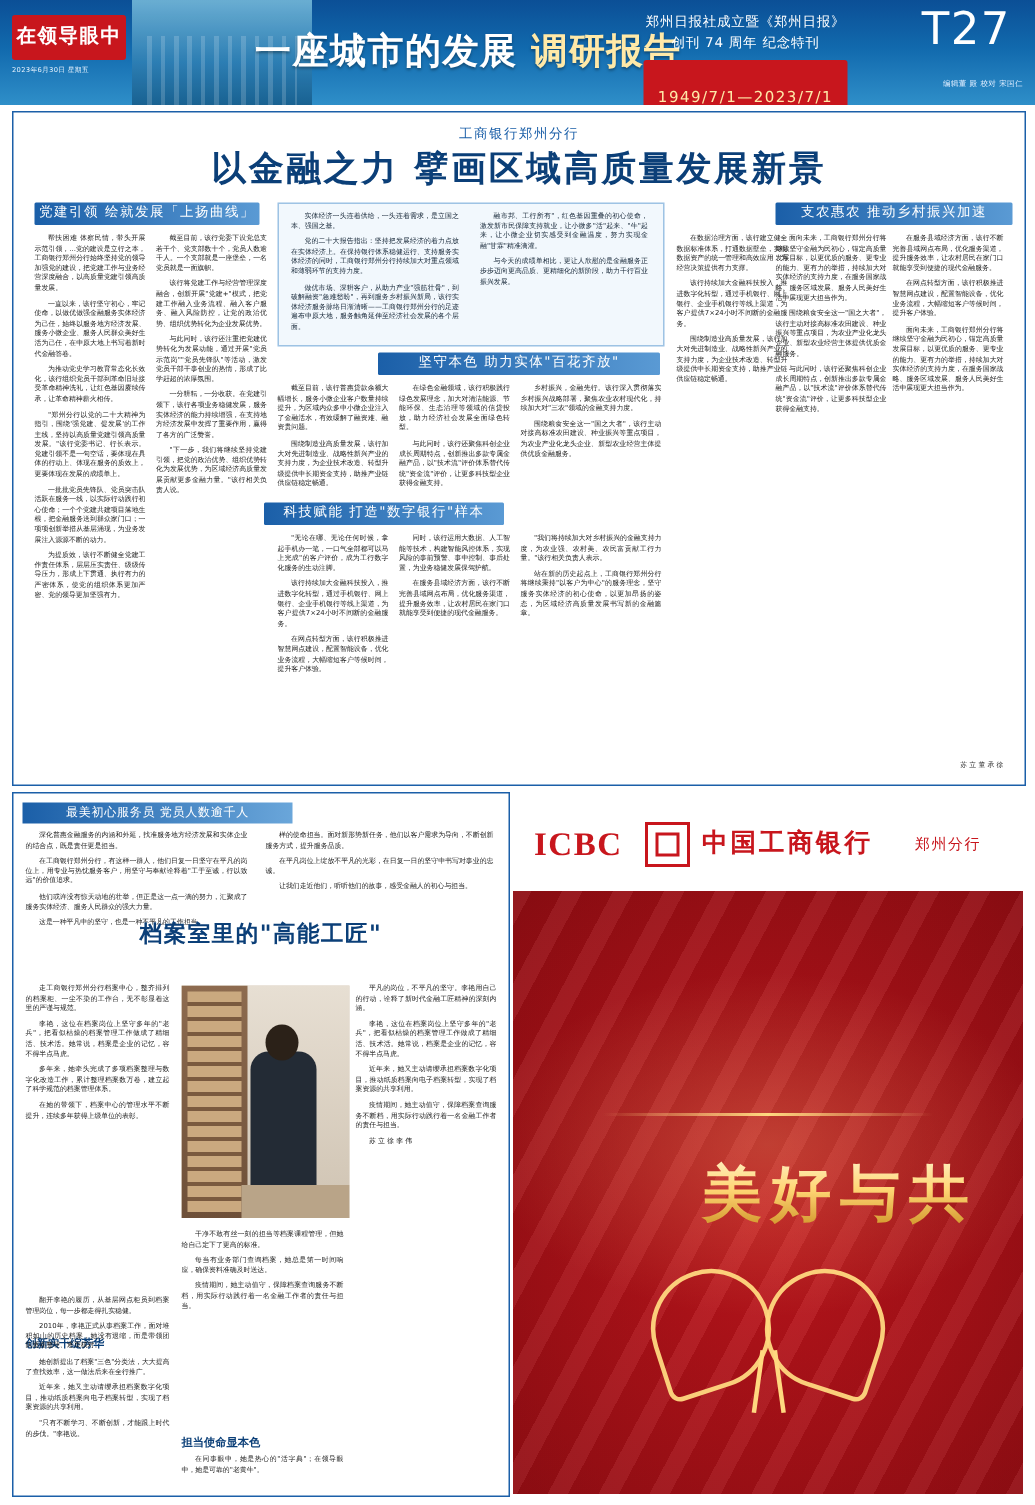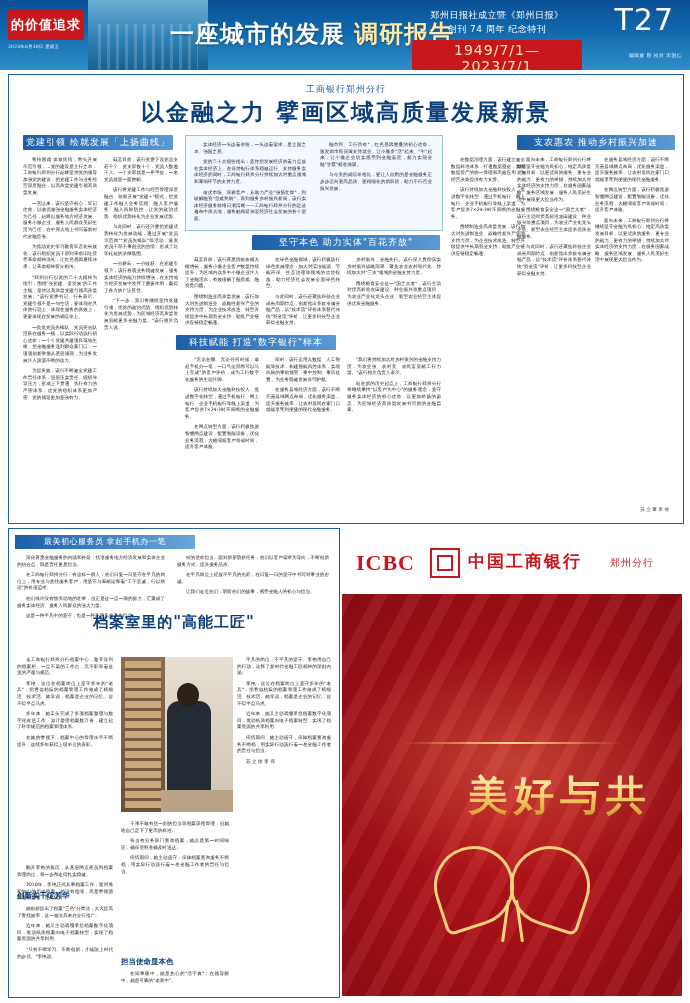--- a/index.html
+++ b/index.html
@@ -17,22 +17,22 @@
   .logo{position:absolute;left:8px;top:10px;width:76px;height:30px;background:#c8161d;border-radius:2px;
     color:#fff;font-size:13px;font-weight:bold;letter-spacing:1px;text-align:center;line-height:30px;
     font-family:"DejaVu Sans",sans-serif;}
   .logo-date{position:absolute;left:8px;top:44px;width:84px;font-size:4.5px;color:#eaf4ff;letter-spacing:.2px;}
   .mh-title{position:absolute;left:170px;top:18px;font-size:24px;font-weight:bold;color:#ffffff;
     letter-spacing:1px;text-shadow:0 1px 2px rgba(0,0,0,.35);}
   .mh-title .hl{color:#ffe9a8;}
   .mh-right{position:absolute;right:108px;top:8px;width:170px;text-align:center;color:#fff;}
   .mh-right .l1{font-size:9px;line-height:14px;letter-spacing:.5px;}
   .mh-right .l2{font-size:9px;line-height:14px;letter-spacing:.5px;}
-  .mh-badge{margin-top:4px;display:inline-block;background:#c8161d;color:#ffe9a8;font-size:14px;
-    padding:2px 10px;border-radius:2px;letter-spacing:1px;}
+  .mh-badge{margin-top:4px;display:inline-block;background:#c8161d;color:#ffe9a8;font-size:10px;
+    padding:20px 10px;border-radius:2px;letter-spacing:1px;}
   .mh-code{position:absolute;right:16px;top:2px;font-size:30px;font-weight:normal;color:#ffffff;letter-spacing:1px;}
   .mh-small{position:absolute;right:8px;top:52px;font-size:5px;color:#dcecff;letter-spacing:.3px;}
 
   
   .frame{position:absolute;left:8px;top:74px;width:674px;height:448px;border:1px solid #1b5fa8;background:#fff;}
   .kicker{position:absolute;left:0;top:8px;width:674px;text-align:center;font-size:9px;color:#1b5fa8;letter-spacing:1px;}
   .headline{position:absolute;left:0;top:22px;width:674px;text-align:center;font-size:23px;font-weight:bold;
     color:#0b3f78;letter-spacing:2px;}
 
   .sechead{position:absolute;height:15px;background:linear-gradient(90deg,#1b5fa8,#5a9ad4);
@@ -96,21 +96,21 @@
   .ribbon .tail{position:absolute;left:70px;top:54px;width:3px;height:42px;background:#ffd880;transform:rotate(8deg);}
   .ribbon .tail2{position:absolute;left:84px;top:54px;width:3px;height:42px;background:#ffd880;transform:rotate(-8deg);}
 </style>
 </head>
 <body>
 
 <div class="page">
 
   <div class="masthead">
     <div class="photo"></div>
-    <div class="logo">的价值追求</div>
+    <div class="logo">在领导眼中</div>
     <div class="logo-date">2023年6月30日 星期五</div>
     <div class="mh-title">
       <span>一座城市的发展</span>
       <span class="hl">调研报告</span>
     </div>
     <div class="mh-right">
       <div class="l1">郑州日报社成立暨《郑州日报》</div>
       <div class="l2">创刊 74 周年 纪念特刊</div>
       <div class="mh-badge">1949/7/1—2023/7/1</div>
     </div>
@@ -195,21 +195,21 @@
     </div>
     <div class="col" style="left:586px;top:82px;width:74px;height:348px;">
       <p>在服务县域经济方面，该行不断完善县域网点布局，优化服务渠道，提升服务效率，让农村居民在家门口就能享受到便捷的现代金融服务。</p>
         <p>在网点转型方面，该行积极推进智慧网点建设，配置智能设备，优化业务流程，大幅缩短客户等候时间，提升客户体验。</p>
         <p>面向未来，工商银行郑州分行将继续坚守金融为民初心，锚定高质量发展目标，以更优质的服务、更专业的能力、更有力的举措，持续加大对实体经济的支持力度，在服务国家战略、服务区域发展、服务人民美好生活中展现更大担当作为。</p>
     </div>
     <div class="byline" style="left:566px;top:432px;width:94px;">苏 立 董 承 徐</div>
   </div>
 
   <div class="frame2">
-    <div class="f2head">最美初心服务员 拿起手机办一笔</div>
+    <div class="f2head">最美初心服务员 党员人数逾千人</div>
 
     <div class="col" style="left:8px;top:26px;width:148px;height:52px;">
       <p>深化普惠金融服务的内涵和外延，找准服务地方经济发展和实体企业的结合点，既是责任更是担当。</p>
         <p>在工商银行郑州分行，有这样一群人，他们日复一日坚守在平凡的岗位上，用专业与热忱服务客户，用坚守与奉献诠释着"工于至诚，行以致远"的价值追求。</p>
         <p>他们或许没有惊天动地的壮举，但正是这一点一滴的努力，汇聚成了服务实体经济、服务人民群众的强大力量。</p>
         <p>这是一种平凡中的坚守，也是一种不平凡的工作担当。</p>
     </div>
     <div class="col" style="left:168px;top:26px;width:152px;height:52px;">
       <p>样的使命担当。面对新形势新任务，他们以客户需求为导向，不断创新服务方式，提升服务品质。</p>
         <p>在平凡岗位上绽放不平凡的光彩，在日复一日的坚守中书写对事业的忠诚。</p>

